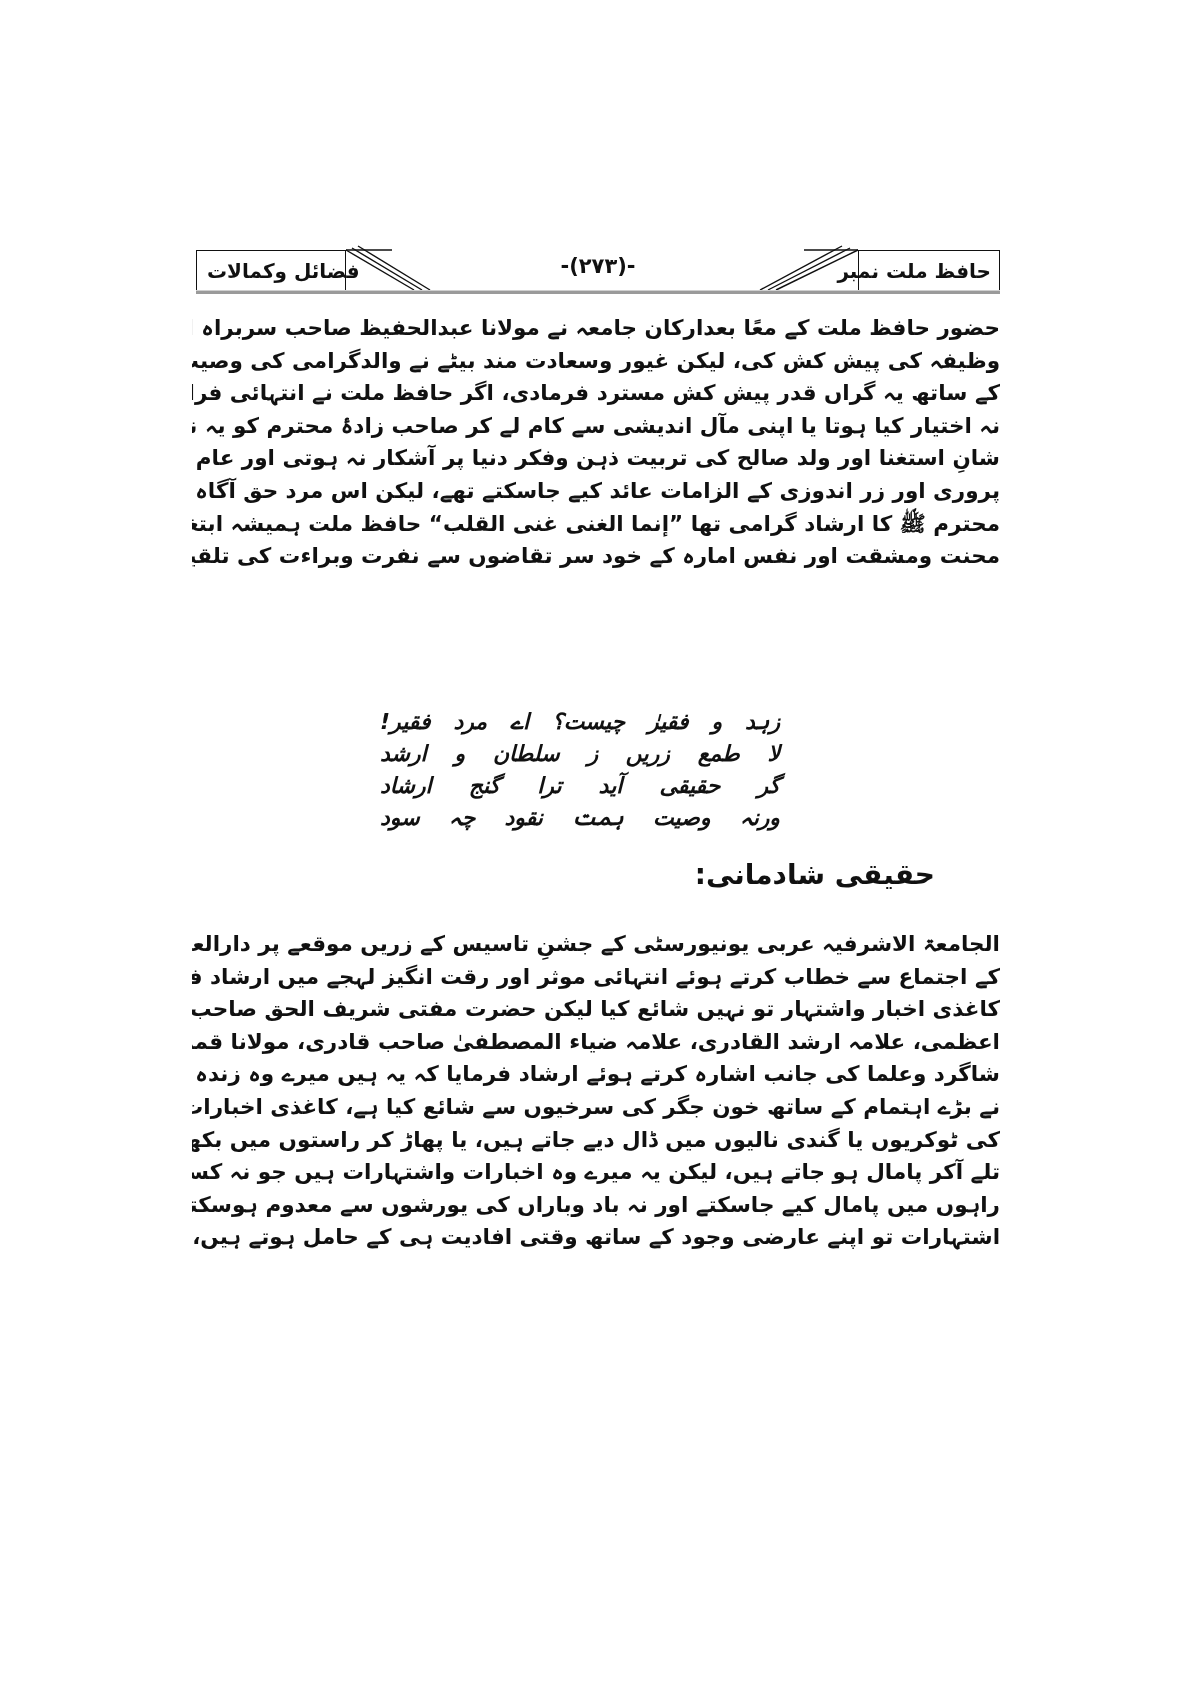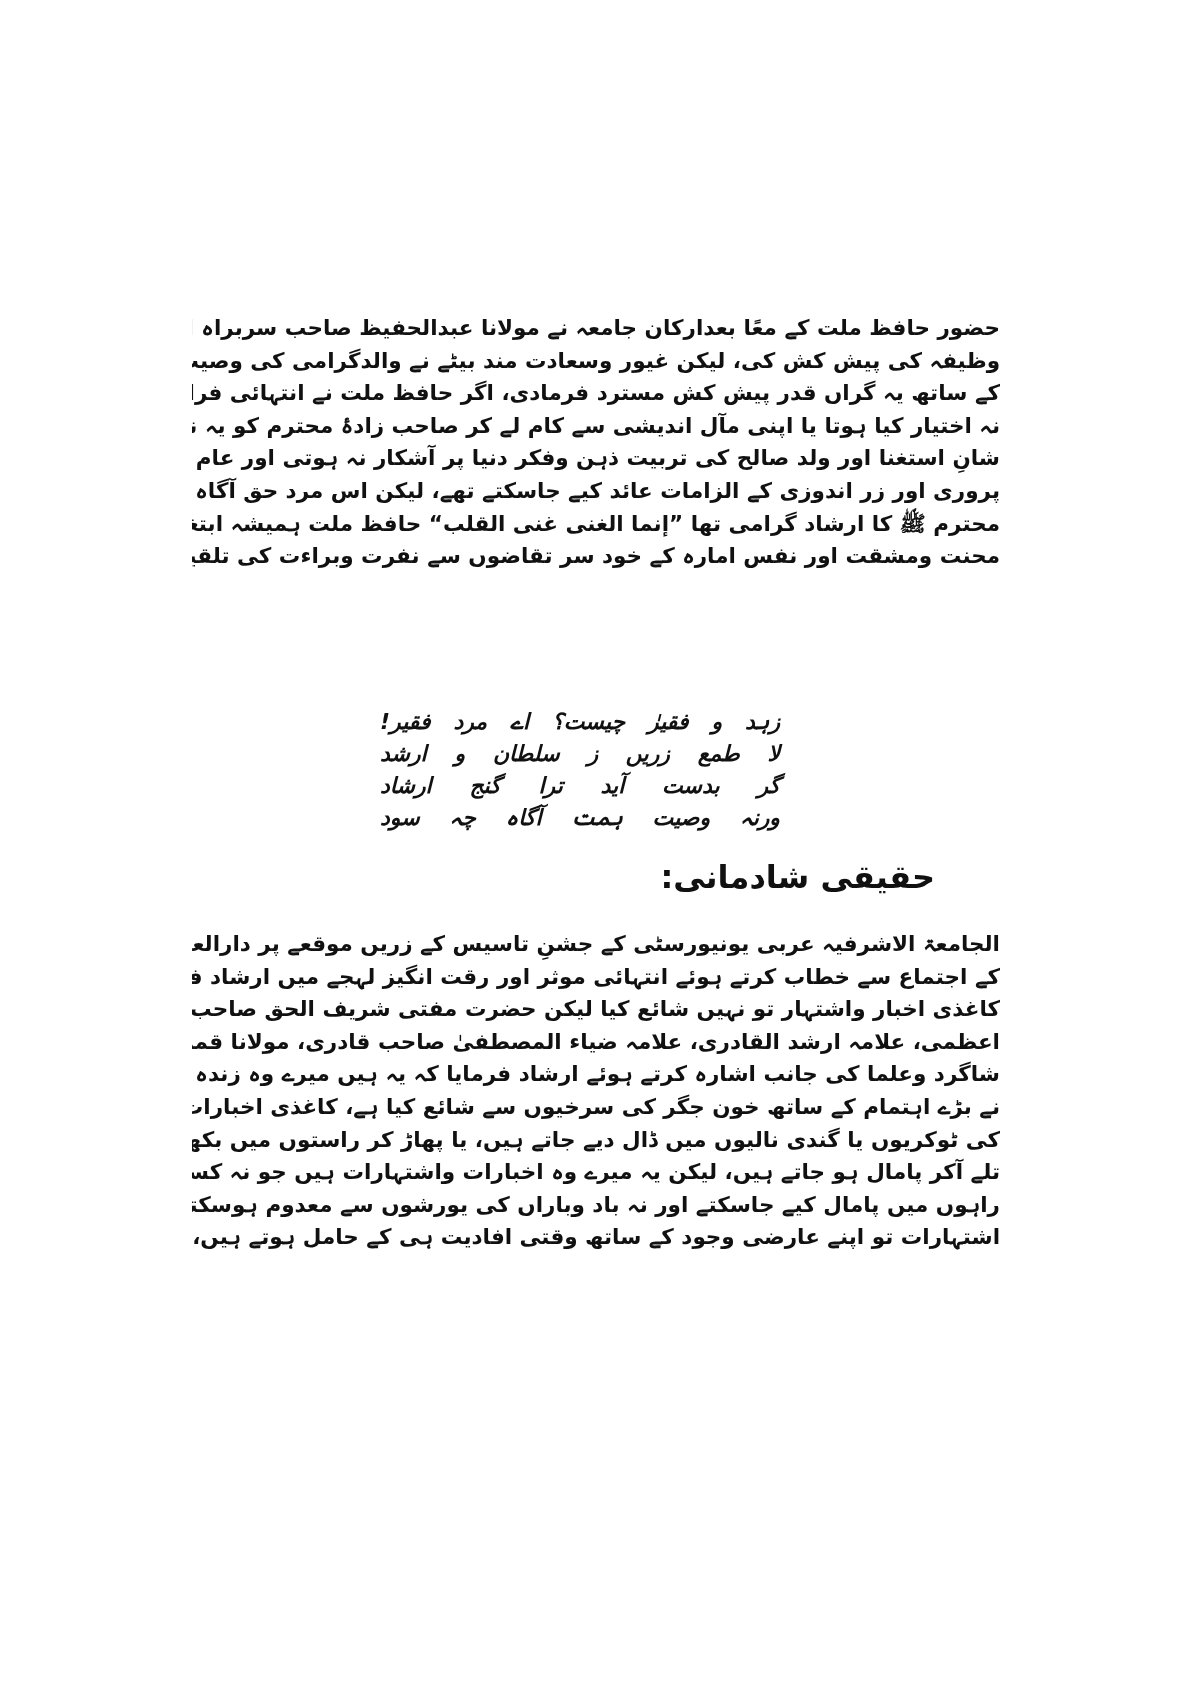--- a/index.html
+++ b/index.html
@@ -27,28 +27,50 @@
   .line { display: block; height: 32.6px; overflow: hidden; }
   .line.last { text-align-last: right; }
   .para1 { top: 312px; }
   .para2 { top: 928px; }
 
   .verse { position: absolute; left: 380px; width: 400px; top: 706px; direction: rtl; }
   .verse-line { display: flex; justify-content: space-between; font-size: 22px; font-weight: bold;
                 height: 32px; line-height: 32px; white-space: nowrap; }
   .verse-line span { display: inline-block; font-style: italic; }
 
-  .heading { position: absolute; right: 255px; top: 858px; direction: rtl; font-size: 32px;
+  .heading { position: absolute; right: 255px; top: 858px; direction: rtl; font-size: 28px;
              font-weight: bold; white-space: nowrap; }
 </style>
 </head>
 <body>
 
 <div class="page">
 
+  <div class="header">
+    <svg class="hdr-svg" viewBox="0 0 804 60">
+
+      <line x1="150" y1="6" x2="196" y2="6" stroke="#111" stroke-width="1.6"></line>
+      <line x1="150" y1="6" x2="218" y2="46" stroke="#111" stroke-width="1.4"></line>
+      <line x1="156" y1="4" x2="226" y2="46" stroke="#111" stroke-width="1.4"></line>
+      <line x1="162" y1="2" x2="234" y2="46" stroke="#111" stroke-width="1.4"></line>
+
+      <line x1="608" y1="6" x2="662" y2="6" stroke="#111" stroke-width="1.6"></line>
+      <line x1="662" y1="6" x2="580" y2="46" stroke="#111" stroke-width="1.4"></line>
+      <line x1="654" y1="4" x2="572" y2="46" stroke="#111" stroke-width="1.4"></line>
+      <line x1="646" y1="2" x2="564" y2="46" stroke="#111" stroke-width="1.4"></line>
+    </svg>
+    <div class="hdr-box hdr-left">
+      <span class="hdr-text">فضائل وکمالات</span>
+    </div>
+    <div class="hdr-page">-(۲۷۳)-</div>
+    <div class="hdr-box hdr-right">
+      <span class="hdr-text">حافظ ملت نمبر</span>
+    </div>
+    <div class="hdr-rule"></div>
+  </div>
 
   <div class="body-text para1">
     <span class="line">حضور حافظ ملت کے معًا بعدارکان جامعہ نے مولانا عبدالحفیظ صاحب سربراہ الجامعۃ الاشرفیہ کی خدمت میں ماہانہ</span>
     <span class="line">وظیفہ کی پیش کش کی، لیکن غیور وسعادت مند بیٹے نے والدگرامی کی وصیت پر عمل کرتے ہوئے شانِ بے نیازی</span>
     <span class="line">کے ساتھ یہ گراں قدر پیش کش مسترد فرمادی، اگر حافظ ملت نے انتہائی فراست و دانائی کے ساتھ یہ طریقۂ عمل</span>
     <span class="line">نہ اختیار کیا ہوتا یا اپنی مآل اندیشی سے کام لے کر صاحب زادۂ محترم کو یہ نصیحت نہ فرمائی ہوتی تو آج حافظ ملت کی</span>
     <span class="line">شانِ استغنا اور ولد صالح کی تربیت ذہن وفکر دنیا پر آشکار نہ ہوتی اور عام انسانوں کی طرح آپ پر بھی حرص، شکم</span>
     <span class="line">پروری اور زر اندوزی کے الزامات عائد کیے جاسکتے تھے، لیکن اس مرد حق آگاہ کے سامنے اپنے پیارے رسول</span>
     <span class="line">محترم ﷺ کا ارشاد گرامی تھا ”إنما الغنی غنی القلب“ حافظ ملت ہمیشہ ابتغاے رزق حلال کے لیے</span>
     <span class="line last">محنت ومشقت اور نفس امارہ کے خود سر تقاضوں سے نفرت وبراءت کی تلقین فرماتے رہے:</span>
@@ -68,31 +90,31 @@
       <span>لا</span>
       <span>طمع</span>
       <span>زریں</span>
       <span>ز</span>
       <span>سلطان</span>
       <span>و</span>
       <span>ارشد</span>
     </div>
     <div class="verse-line">
       <span>گر</span>
-      <span>بدست</span>
+      <span>حقیقی</span>
       <span>آید</span>
       <span>ترا</span>
       <span>گنج</span>
       <span>ارشاد</span>
     </div>
     <div class="verse-line">
       <span>ورنہ</span>
       <span>وصیت</span>
       <span>ہمت</span>
-      <span>آگاہ</span>
+      <span>نقود</span>
       <span>چہ</span>
       <span>سود</span>
     </div>
   </div>
 
   <div class="heading">حقیقی شادمانی:</div>
 
   <div class="body-text para2">
     <span class="line">الجامعۃ الاشرفیہ عربی یونیورسٹی کے جشنِ تاسیس کے زریں موقعے پر دارالعلوم اشرفیہ میں ابنائے قدیم</span>
     <span class="line">کے اجتماع سے خطاب کرتے ہوئے انتہائی موثر اور رقت انگیز لہجے میں ارشاد فرمایا کہ میں نے آج تک کوئی</span>

